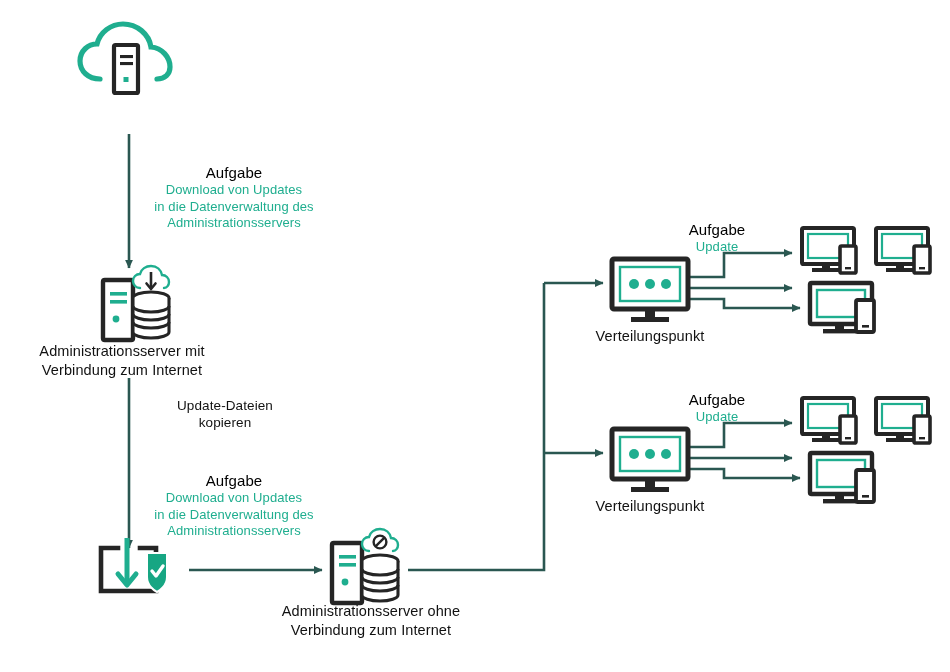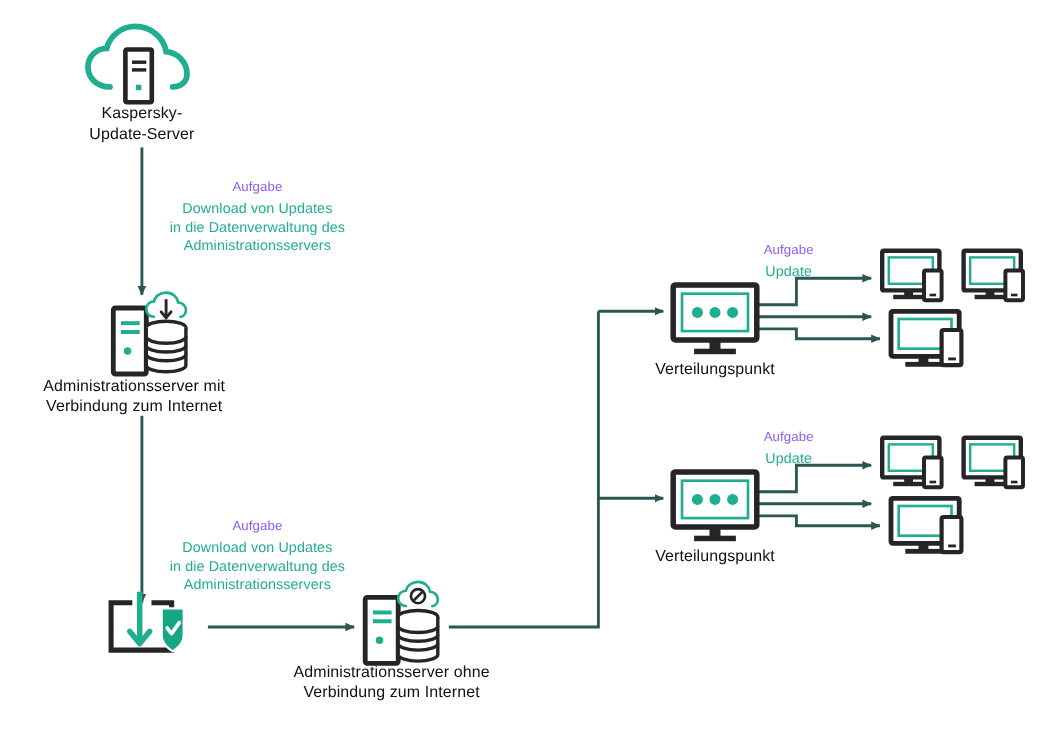--- a/index.html
+++ b/index.html
@@ -32,22 +32,22 @@
     text-align: center;
     line-height: 1.28;
     letter-spacing: 0.1px;
     white-space: pre-line;
   }
   .lbl-node {
     font-size: 14.5px;
     color: #111111;
   }
   .lbl-task-title {
-    font-size: 12px;
-    color: #8b5cf6;
+    font-size: 15px;
+    color: #000000;
   }
   .lbl-task-body {
     font-size: 13px;
     color: #1fae8f;
   }
   .lbl-plain {
     font-size: 13.5px;
     color: #111111;
   }
 </style>
@@ -212,39 +212,39 @@
     <g>
       <rect x="810" y="453" width="62" height="41" rx="1.6" fill="#ffffff" stroke="#252525" stroke-width="4.4"></rect>
       <rect x="817" y="460" width="48" height="27" fill="#ffffff" stroke="#1fae8f" stroke-width="2.4"></rect>
       <rect x="835" y="494" width="9" height="6" fill="#252525"></rect>
       <rect x="823" y="499" width="33" height="4.4" fill="#252525"></rect>
       <rect x="856" y="470" width="18" height="32" rx="1.8" fill="#ffffff" stroke="#252525" stroke-width="3.8"></rect>
       <rect x="862" y="495" width="7" height="2.6" fill="#252525"></rect>
     </g>
   </svg>
 
-  <div class="lbl lbl-node" style="left:44px; top:94px; width:170px;">Kaspersky-
-Update-Server</div>
 
   <div class="lbl lbl-task-title" style="left:140px; top:163px; width:188px;">Aufgabe</div>
   <div class="lbl lbl-task-body" style="left:140px; top:182px; width:188px;">Download von Updates
 in die Datenverwaltung des
 Administrationsservers</div>
 
   <div class="lbl lbl-node" style="left:0; top:342px; width:244px;">Administrationsserver mit
 Verbindung zum Internet</div>
 
+  <div class="lbl lbl-plain" style="left:140px; top:397px; width:170px;">Update-Dateien
+kopieren</div>
 
   <div class="lbl lbl-task-title" style="left:140px; top:471px; width:188px;">Aufgabe</div>
   <div class="lbl lbl-task-body" style="left:140px; top:490px; width:188px;">Download von Updates
 in die Datenverwaltung des
 Administrationsservers</div>
 
 
-  <div class="lbl lbl-node" style="left:228px; top:602px; width:256px;">Administrationsserver ohne
+  <div class="lbl lbl-node" style="left:243px; top:602px; width:256px;">Administrationsserver ohne
 Verbindung zum Internet</div>
 
 
   <div class="lbl lbl-task-title" style="left:674px; top:220px; width:86px;">Aufgabe</div>
   <div class="lbl lbl-task-body" style="left:674px; top:239px; width:86px;">Update</div>
 
   <div class="lbl lbl-node" style="left:574px; top:327px; width:152px;">Verteilungspunkt</div>
 
   <div class="lbl lbl-task-title" style="left:674px; top:390px; width:86px;">Aufgabe</div>
   <div class="lbl lbl-task-body" style="left:674px; top:409px; width:86px;">Update</div>

